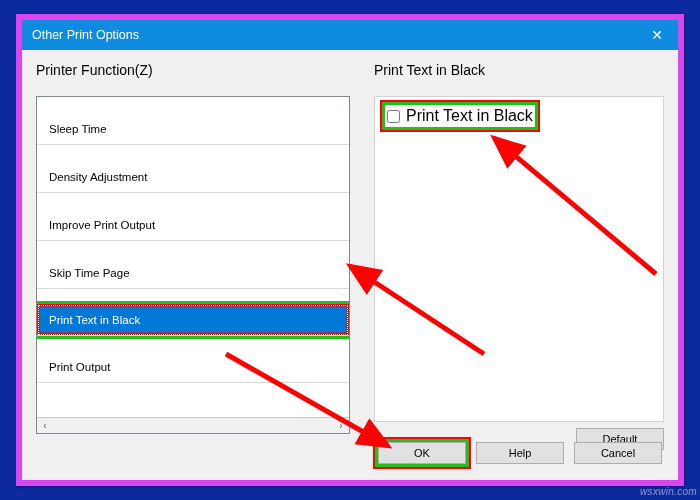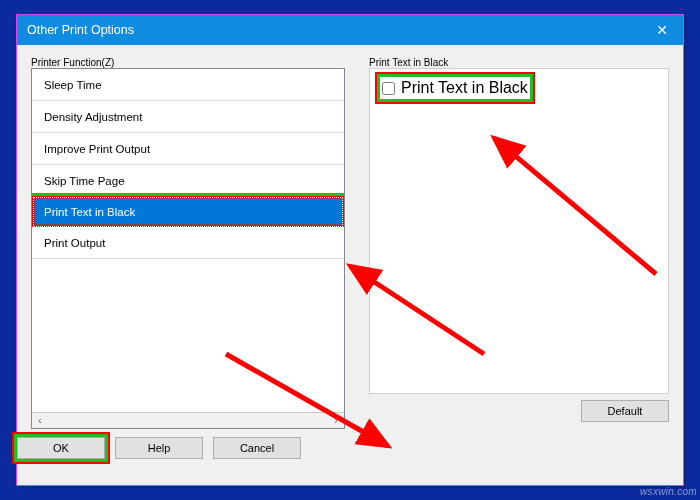--- a/index.html
+++ b/index.html
@@ -1,37 +1,37 @@
 <!DOCTYPE html>
 <html><head>
   <meta charset="utf-8">
   <style>
     * { box-sizing: border-box; margin: 0; padding: 0; font-family: "Segoe UI", Tahoma, sans-serif; }
     body { width: 700px; height: 500px; background: #0b2a9d; overflow: hidden; position: relative; }
-    .dialog { position: absolute; left: 16px; top: 14px; width: 668px; height: 472px; background: #f0f0f0; border: 1px solid #d946ef; box-shadow: 1px 1px 3px rgba(0,0,0,0.3); }
+    .dialog { position: absolute; left: 16px; top: 14px; width: 668px; height: 472px; background: #f0f0f0; border: 6px solid #d946ef; box-shadow: 1px 1px 3px rgba(0,0,0,0.3); }
     .titlebar { height: 30px; background: #0f8be0; color: #fff; display: flex; align-items: center; padding: 0 0 0 10px; font-size: 12.5px; }
     .titlebar .title { flex: 1; }
     .close-btn { width: 42px; height: 22px; background: transparent; color: #fff; border: none; font-size: 14px; line-height: 22px; text-align: center; cursor: pointer; }
     .body { padding: 12px 14px 8px 14px; display: flex; height: 392px; }
     .left-panel { width: 314px; display: flex; flex-direction: column; }
     .right-panel { flex: 1; margin-left: 24px; }
-    .label { font-size: 10px; margin-bottom: 0; }
+    .label { font-size: 14px; margin-bottom: 18px; }
     .listbox { flex: 1; border: 1px solid #828790; background: #fff; overflow: hidden; display: flex; flex-direction: column; }
     .list-inner { flex: 1; overflow: auto; }
-    .list-item { font-size: 11.5px; padding: 10px 12px 9px 12px; border-bottom: 1px solid #d9d9d9; background: #fff; cursor: default; color: #000; }
+    .list-item { font-size: 11.5px; padding: 10px 12px 9px 12px; border-bottom: 1px solid #d9d9d9; background: #fff; cursor: default; color: #000; margin-top: 16px; }
     .list-item.selected { background: #0078d7; color: #fff; outline: 1px dotted #fff; outline-offset: -2px; }
     .hl-red { box-shadow: inset 0 0 0 2.5px #ff0000; }
     .hl-green-outer { box-shadow: 0 0 0 3px #1fbf1f; }
     .h-scroll { height: 16px; border-top: 1px solid #c9c9c9; background: #f1f1f1; display:flex; }
     .h-scroll .arrow { width: 16px; text-align:center; font-size:10px; color:#606060; line-height:16px; }
     .group { border: 1px solid #d0d0d0; background: #fff; height: 326px; padding: 8px 10px; position: relative; }
     .check-wrap { padding: 2px; box-shadow: 0 0 0 3px #1fbf1f, 0 0 0 5px #ff0000; display:inline-flex; align-items:center; gap:6px; background:#fff; }
     .default-row { display:flex; justify-content:flex-end; margin-top:6px; }
     .btn { font-size: 11px; padding: 2px 0; width: 88px; height: 22px; background: #e1e1e1; border: 1px solid #adadad; cursor: pointer; }
-    .btn-row { display:flex; gap: 10px; padding: 0 16px 0 0; height: 34px; align-items:flex-start; }
+    .btn-row { display:flex; gap: 10px; justify-content:flex-end; padding: 0 16px 0 0; height: 34px; align-items:flex-start; }
     .ok-wrap { box-shadow: 0 0 0 3px #1fbf1f, 0 0 0 5px #ff0000; display:inline-block; }
     svg.arrows { position:absolute; left:16px; top:14px; width:668px; height:472px; pointer-events:none; }
     .watermark { position:absolute; right:3px; bottom:3px; font-size:10px; color:rgba(255,255,255,0.5); letter-spacing:0.3px;font-style:italic; }
   </style>
 </head>
 <body>
 
 <div class="dialog">
   <div class="titlebar">
     <span class="title">Other Print Options</span>

